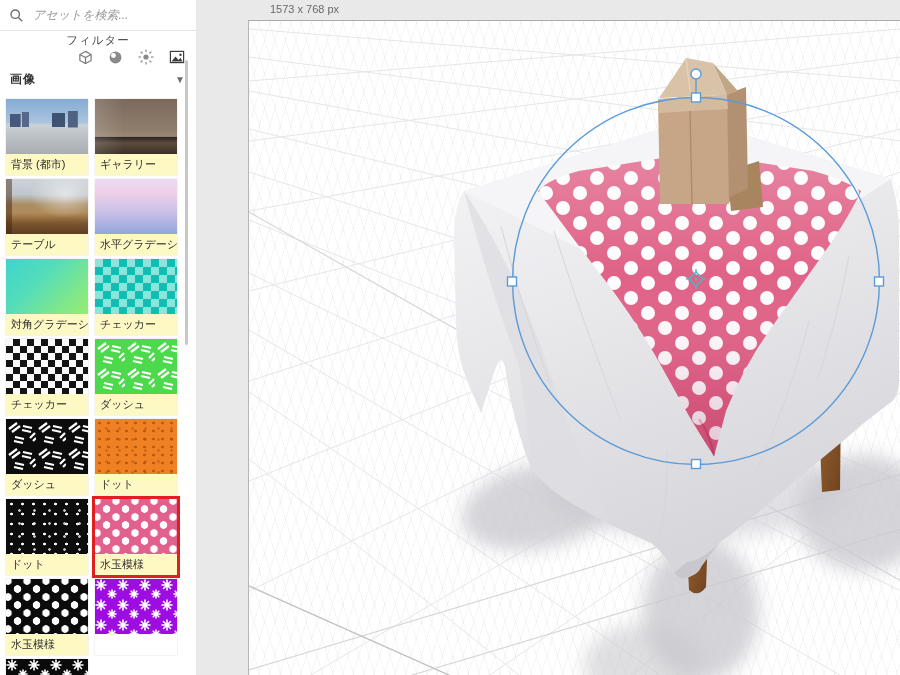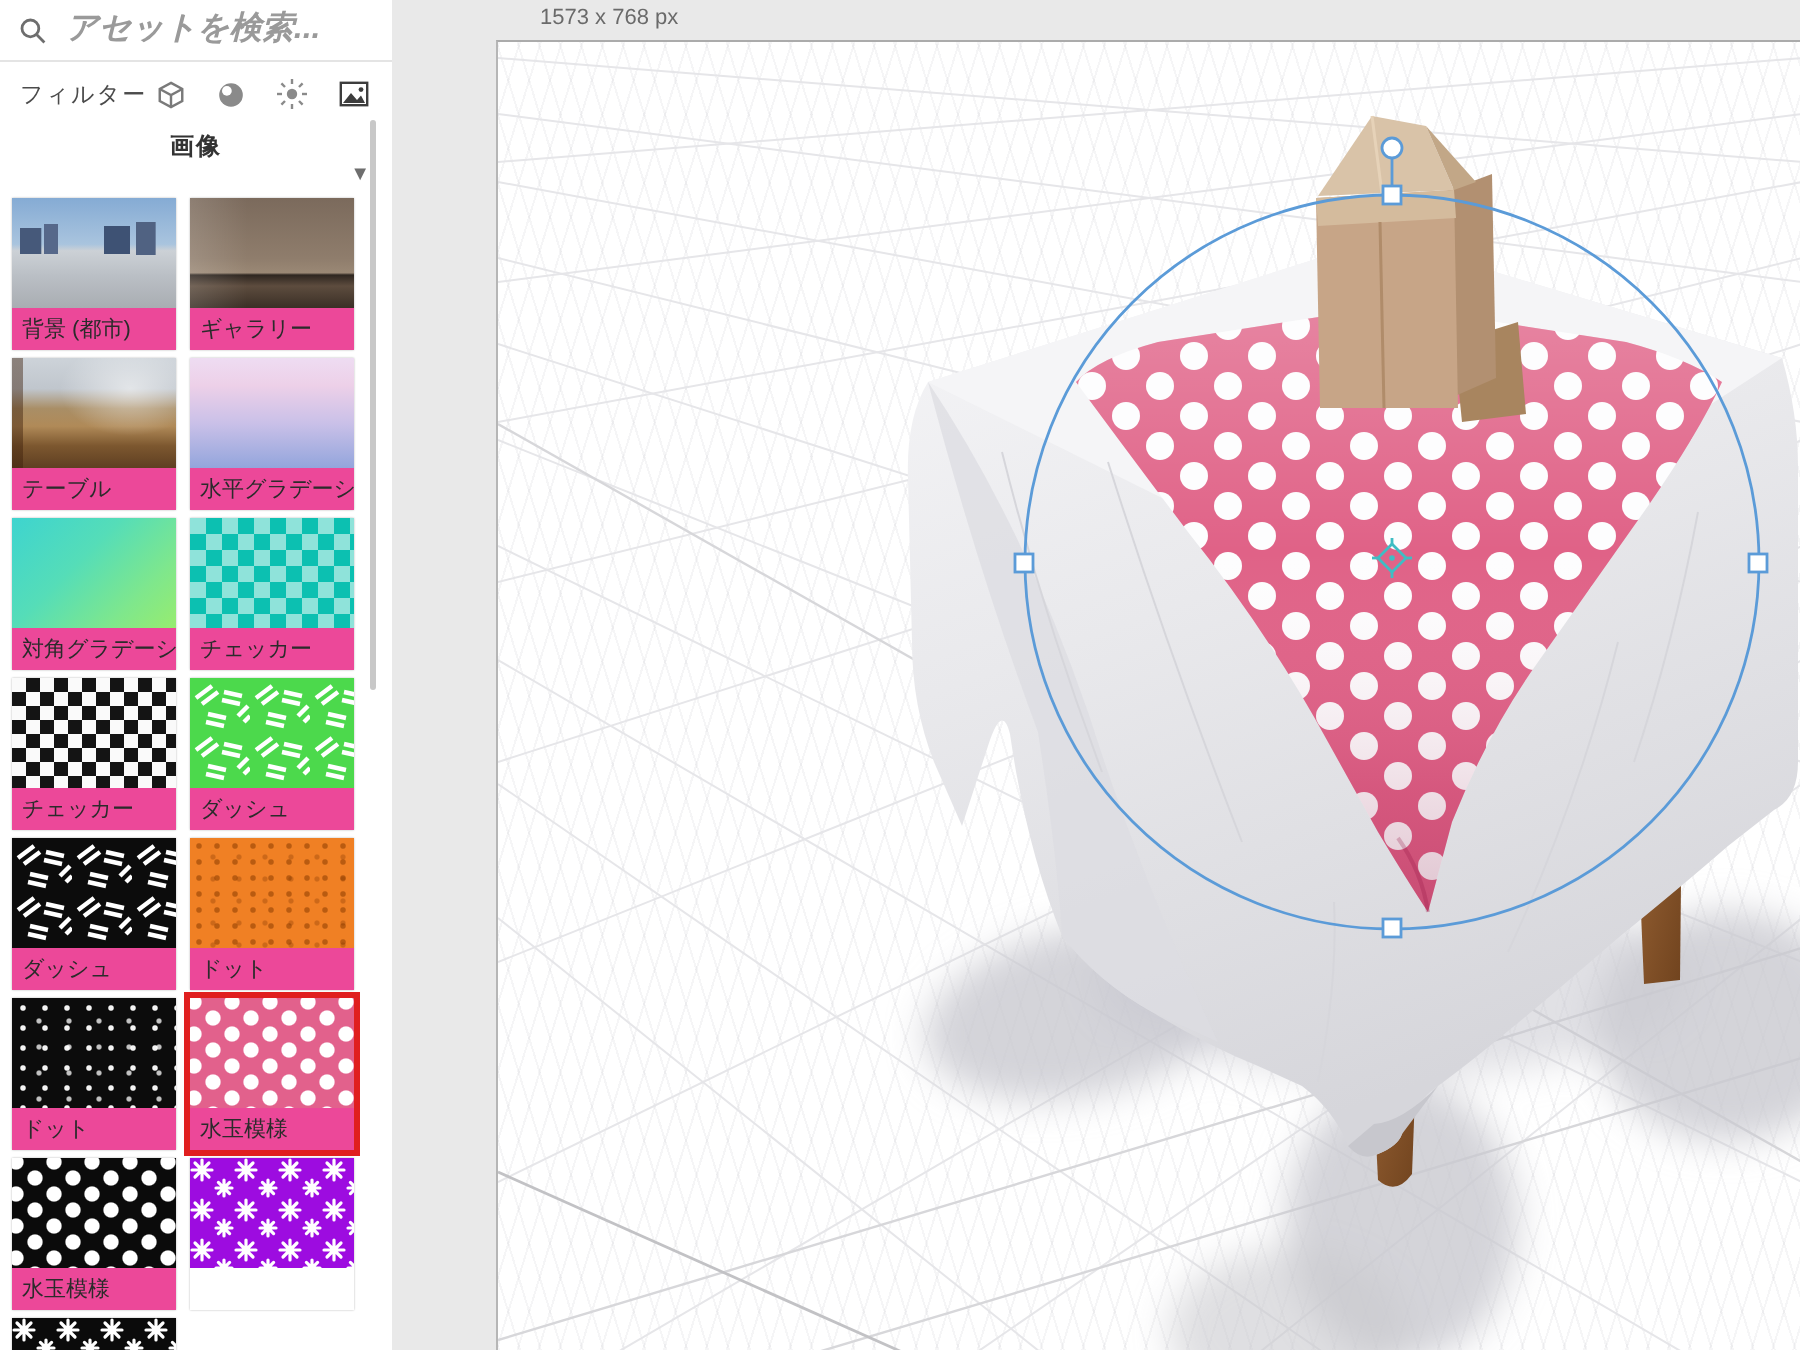--- a/index.html
+++ b/index.html
@@ -15,48 +15,47 @@
     position:relative;width:196px;height:675px;background:#ffffff;
     flex:0 0 196px;box-sizing:border-box;
   }
   .search-row{
     display:flex;align-items:center;gap:8px;height:30px;
     padding:0 10px;border-bottom:1px solid #e4e4e4;
   }
   .search-row svg{flex:0 0 auto;}
   .search-input{
     border:none;outline:none;flex:1;min-width:0;
-    font-size:16px;font-style:italic;color:#404040;
+    font-size:12px;font-style:italic;color:#404040;
     font-family:"Liberation Sans","DejaVu Sans",sans-serif;
-    font-weight:bold;
   }
   .search-input::placeholder{color:#9a9a9a;font-style:italic;}
   .filter-row{
-    display:flex;align-items:center;height:28px;padding:2px 10px 0 10px;
+    display:flex;align-items:center;height:28px;padding:2px 10px 0 10px;flex-direction:column;
   }
   .filter-label{font-size:11.5px;color:#4b4b4b;letter-spacing:1px;}
   .filter-icons{margin-left:auto;display:flex;align-items:center;gap:13px;}
   .filter-btn{background:none;border:none;padding:1px;cursor:pointer;line-height:0;}
   .section-header{
     display:flex;align-items:center;height:28px;padding:4px 10px 0 10px;
-    font-size:12px;color:#333;font-weight:bold;letter-spacing:1px;cursor:pointer;flex-direction:column;
+    font-size:12px;color:#333;font-weight:bold;letter-spacing:1px;cursor:pointer;
   }
   .chevron{margin-left:auto;color:#6e6e6e;font-size:10px;font-weight:normal;}
   .asset-grid{
     display:grid;grid-template-columns:82px 82px;column-gap:7px;row-gap:4px;
     padding:6px 0 0 6px;
   }
   .card{
     margin:0;background:#fff;cursor:pointer;
     box-shadow:0 0 1px rgba(0,0,0,.28);
   }
   .card.sel{outline:3px solid #e01f1f;outline-offset:0;}
   .thumb{width:82px;height:55px;display:block;}
   .card figcaption{
-    font-size:11px;color:#2b2b2b;background:#ec4899;
+    font-size:11px;color:#2b2b2b;background:#fef9c3;
     padding:3px 5px 3px 5px;white-space:nowrap;overflow:hidden;
   }
   
   .t-city{background:
     linear-gradient(#46597a,#46597a) 6% 36%/13% 24% no-repeat,
     linear-gradient(#56688a,#56688a) 21% 32%/9% 28% no-repeat,
     linear-gradient(#3e5274,#3e5274) 67% 34%/16% 26% no-repeat,
     linear-gradient(#506282,#506282) 86% 30%/12% 30% no-repeat,
     linear-gradient(180deg,#85abd4 0%,#a9c4de 42%,#ccd1d6 48%,#b9bec4 72%,#a9adb2 100%);}
   .t-desert{background:

